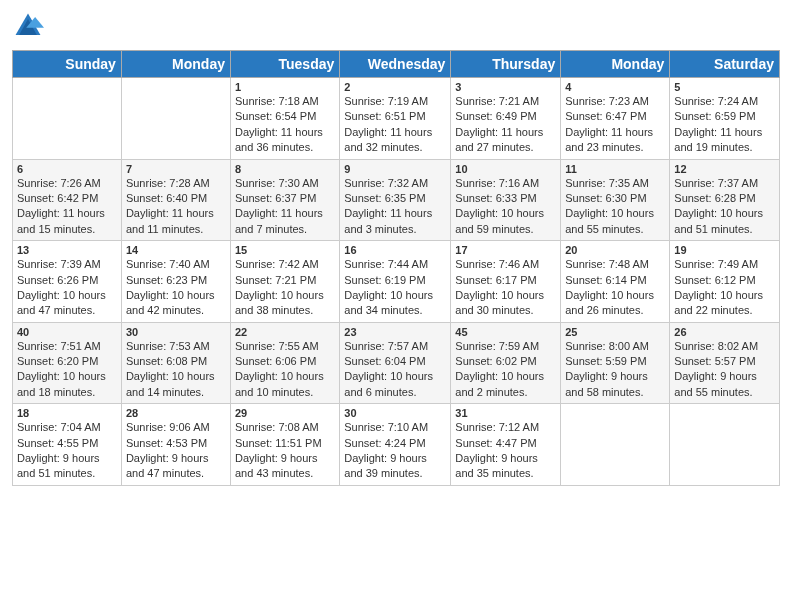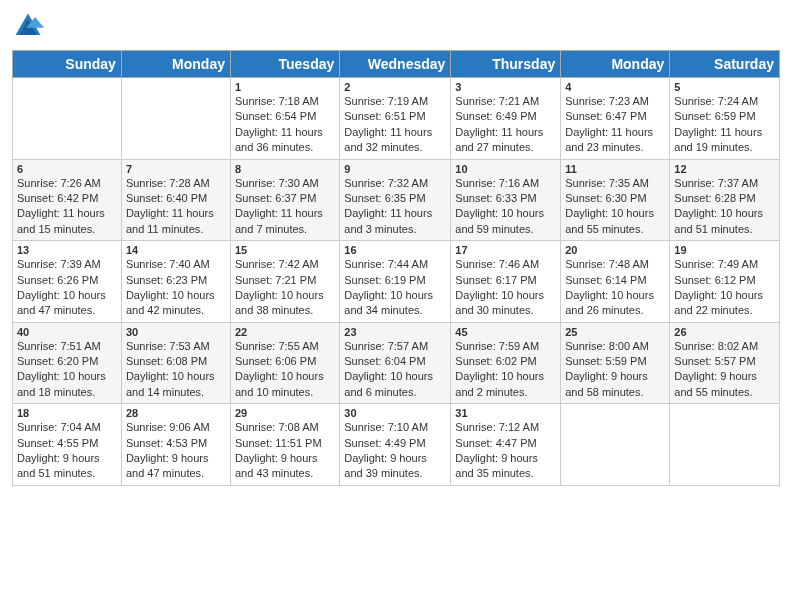--- a/index.html
+++ b/index.html
@@ -321,21 +321,21 @@
           </td>
           <td>
             <span class="day-num">29</span>
             <div class="day-info">Sunrise: 7:08 AM
 Sunset: 11:51 PM
 Daylight: 9 hours and 43 minutes.</div>
           </td>
           <td>
             <span class="day-num">30</span>
             <div class="day-info">Sunrise: 7:10 AM
-Sunset: 4:49 PM
+Sunset: 4:24 PM
 Daylight: 9 hours and 39 minutes.</div>
           </td>
           <td>
             <span class="day-num">31</span>
             <div class="day-info">Sunrise: 7:12 AM
 Sunset: 4:47 PM
 Daylight: 9 hours and 35 minutes.</div>
           </td>
           <td class="empty-cell"></td>
           <td class="empty-cell"></td>

